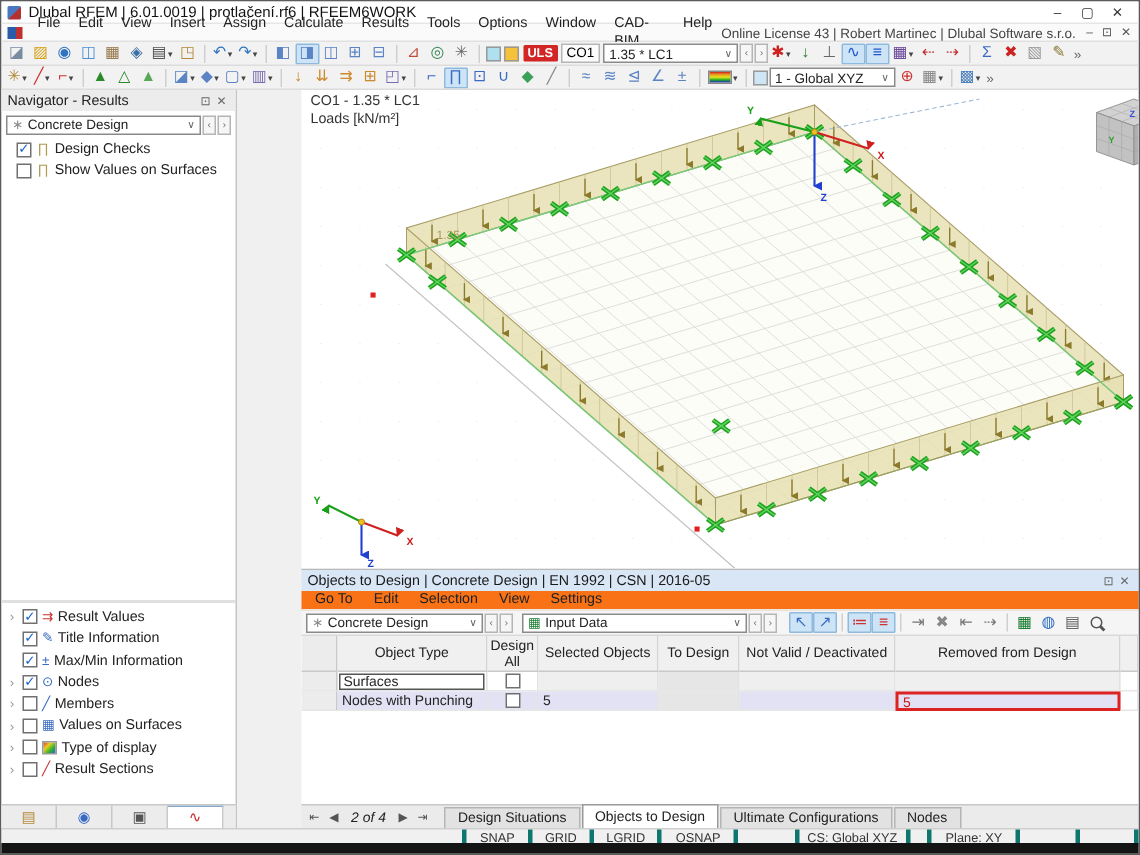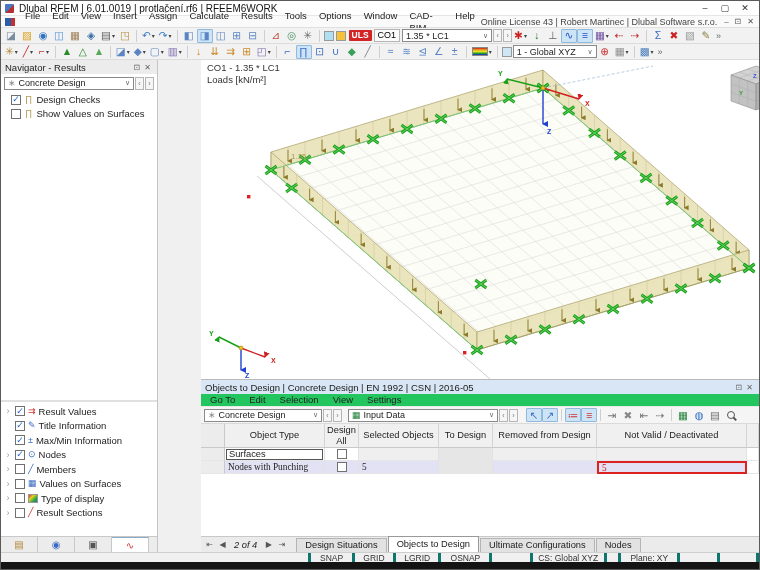--- a/index.html
+++ b/index.html
@@ -59,33 +59,33 @@
   .lptab.active{background:#fff;border-top:1px solid #8aa8c8;}
   
   #main{flex:1;display:flex;flex-direction:column;min-width:0;}
   #viewport{height:319px;flex:0 0 319px;background:#fff;position:relative;background-image:radial-gradient(#e3e3e3 0.5px,transparent 0.6px);background-size:26px 26px;overflow:hidden;}
   #vp-info{position:absolute;left:6px;top:2px;font-size:9.5px;color:#333;line-height:1.25;z-index:3;}
   #scene-svg{position:absolute;left:0;top:0;}
   
   #bottompanel{flex:1;display:flex;flex-direction:column;border-top:1px solid #b9b9b9;min-height:0;}
   #bp-title{height:14px;background:#d9e6f5;display:flex;align-items:center;font-size:9.5px;color:#1a1a1a;padding:0 4px;flex:0 0 14px;}
   #bp-title .spacer{flex:1;}
-  #bp-menu{height:13px;background:#22c55e;display:flex;align-items:center;font-size:9.5px;color:#222;gap:2px;padding:0 3px;flex:0 0 13px;border-bottom:1px solid #e8e8e8;}
+  #bp-menu{height:13px;background:#f97316;display:flex;align-items:center;font-size:9.5px;color:#222;gap:2px;padding:0 3px;flex:0 0 13px;border-bottom:1px solid #e8e8e8;}
   #bp-menu .mi{padding:0 6px;}
   #bp-toolbar{height:17px;background:#f5f5f5;display:flex;align-items:center;padding:0 3px;flex:0 0 17px;border-bottom:1px solid #dadada;overflow:hidden;}
   #bp-toolbar .combo{height:13px;}
   
   #bp-table{flex:1;background:#fff;overflow:hidden;font-size:9.3px;color:#222;}
   .tgrid{display:grid;grid-template-columns:24px 100px 34px 80px 54px 104px 150px 1fr;}
   .th{background:#f0f0f0;border-right:1px solid #d4d4d4;border-bottom:1px solid #c9c9c9;height:24px;display:flex;align-items:center;justify-content:center;text-align:center;white-space:pre-line;line-height:1.1;}
   .td{border-right:1px solid #e2e2e2;border-bottom:1px solid #e6e6e6;height:13px;display:flex;align-items:center;padding:0 3px;}
   .rowhdr{background:#ececec;border-right:1px solid #c9c9c9;}
   .graycell{background:#efefef;}
   .darkcell{background:#e6e6e6;}
-  .selrow{background:#e2e2f4;font-family:Liberation Serif, serif;}
+  .selrow{background:#e2e2f4;}
   .editcell{border:1px solid #555;background:#fff;width:100%;height:11px;display:flex;align-items:center;padding:0 2px;}
   .flagged{border:2px solid #dd2222 !important;color:#cc1111;}
   .cbcell{justify-content:center;}
   
   #bp-tabs{height:16px;background:#ebebeb;border-top:1px solid #c8c8c8;display:flex;align-items:flex-end;font-size:9.3px;color:#222;flex:0 0 16px;padding-left:2px;}
   .navbtn{width:13px;text-align:center;color:#555;font-size:8px;line-height:14px;}
   #tab-pos{padding:0 5px;line-height:14px;font-style:italic;}
   .btab{padding:0 8px;line-height:13px;border:1px solid #b5b5b5;border-bottom:none;background:#e2e2e2;margin-right:1px;height:14px;}
   .btab.active{background:#fff;height:16px;line-height:15px;border-color:#999;}
   
@@ -935,22 +935,22 @@
         </div>
 
         <div id="bp-table">
           <div class="tgrid">
             <div class="th rowhdr"></div>
             <div class="th">Object Type</div>
             <div class="th">Design
 All</div>
             <div class="th">Selected Objects</div>
             <div class="th">To Design</div>
+            <div class="th">Not Valid / Deactivated</div>
             <div class="th">Removed from Design</div>
-            <div class="th">Not Valid / Deactivated</div>
             <div class="th"></div>
 
             <div class="td rowhdr"></div>
             <div class="td" style="padding:0 1px;">
               <span class="editcell">Surfaces</span>
             </div>
             <div class="td cbcell">
               <span class="cb"></span>
             </div>
             <div class="td graycell"></div>

